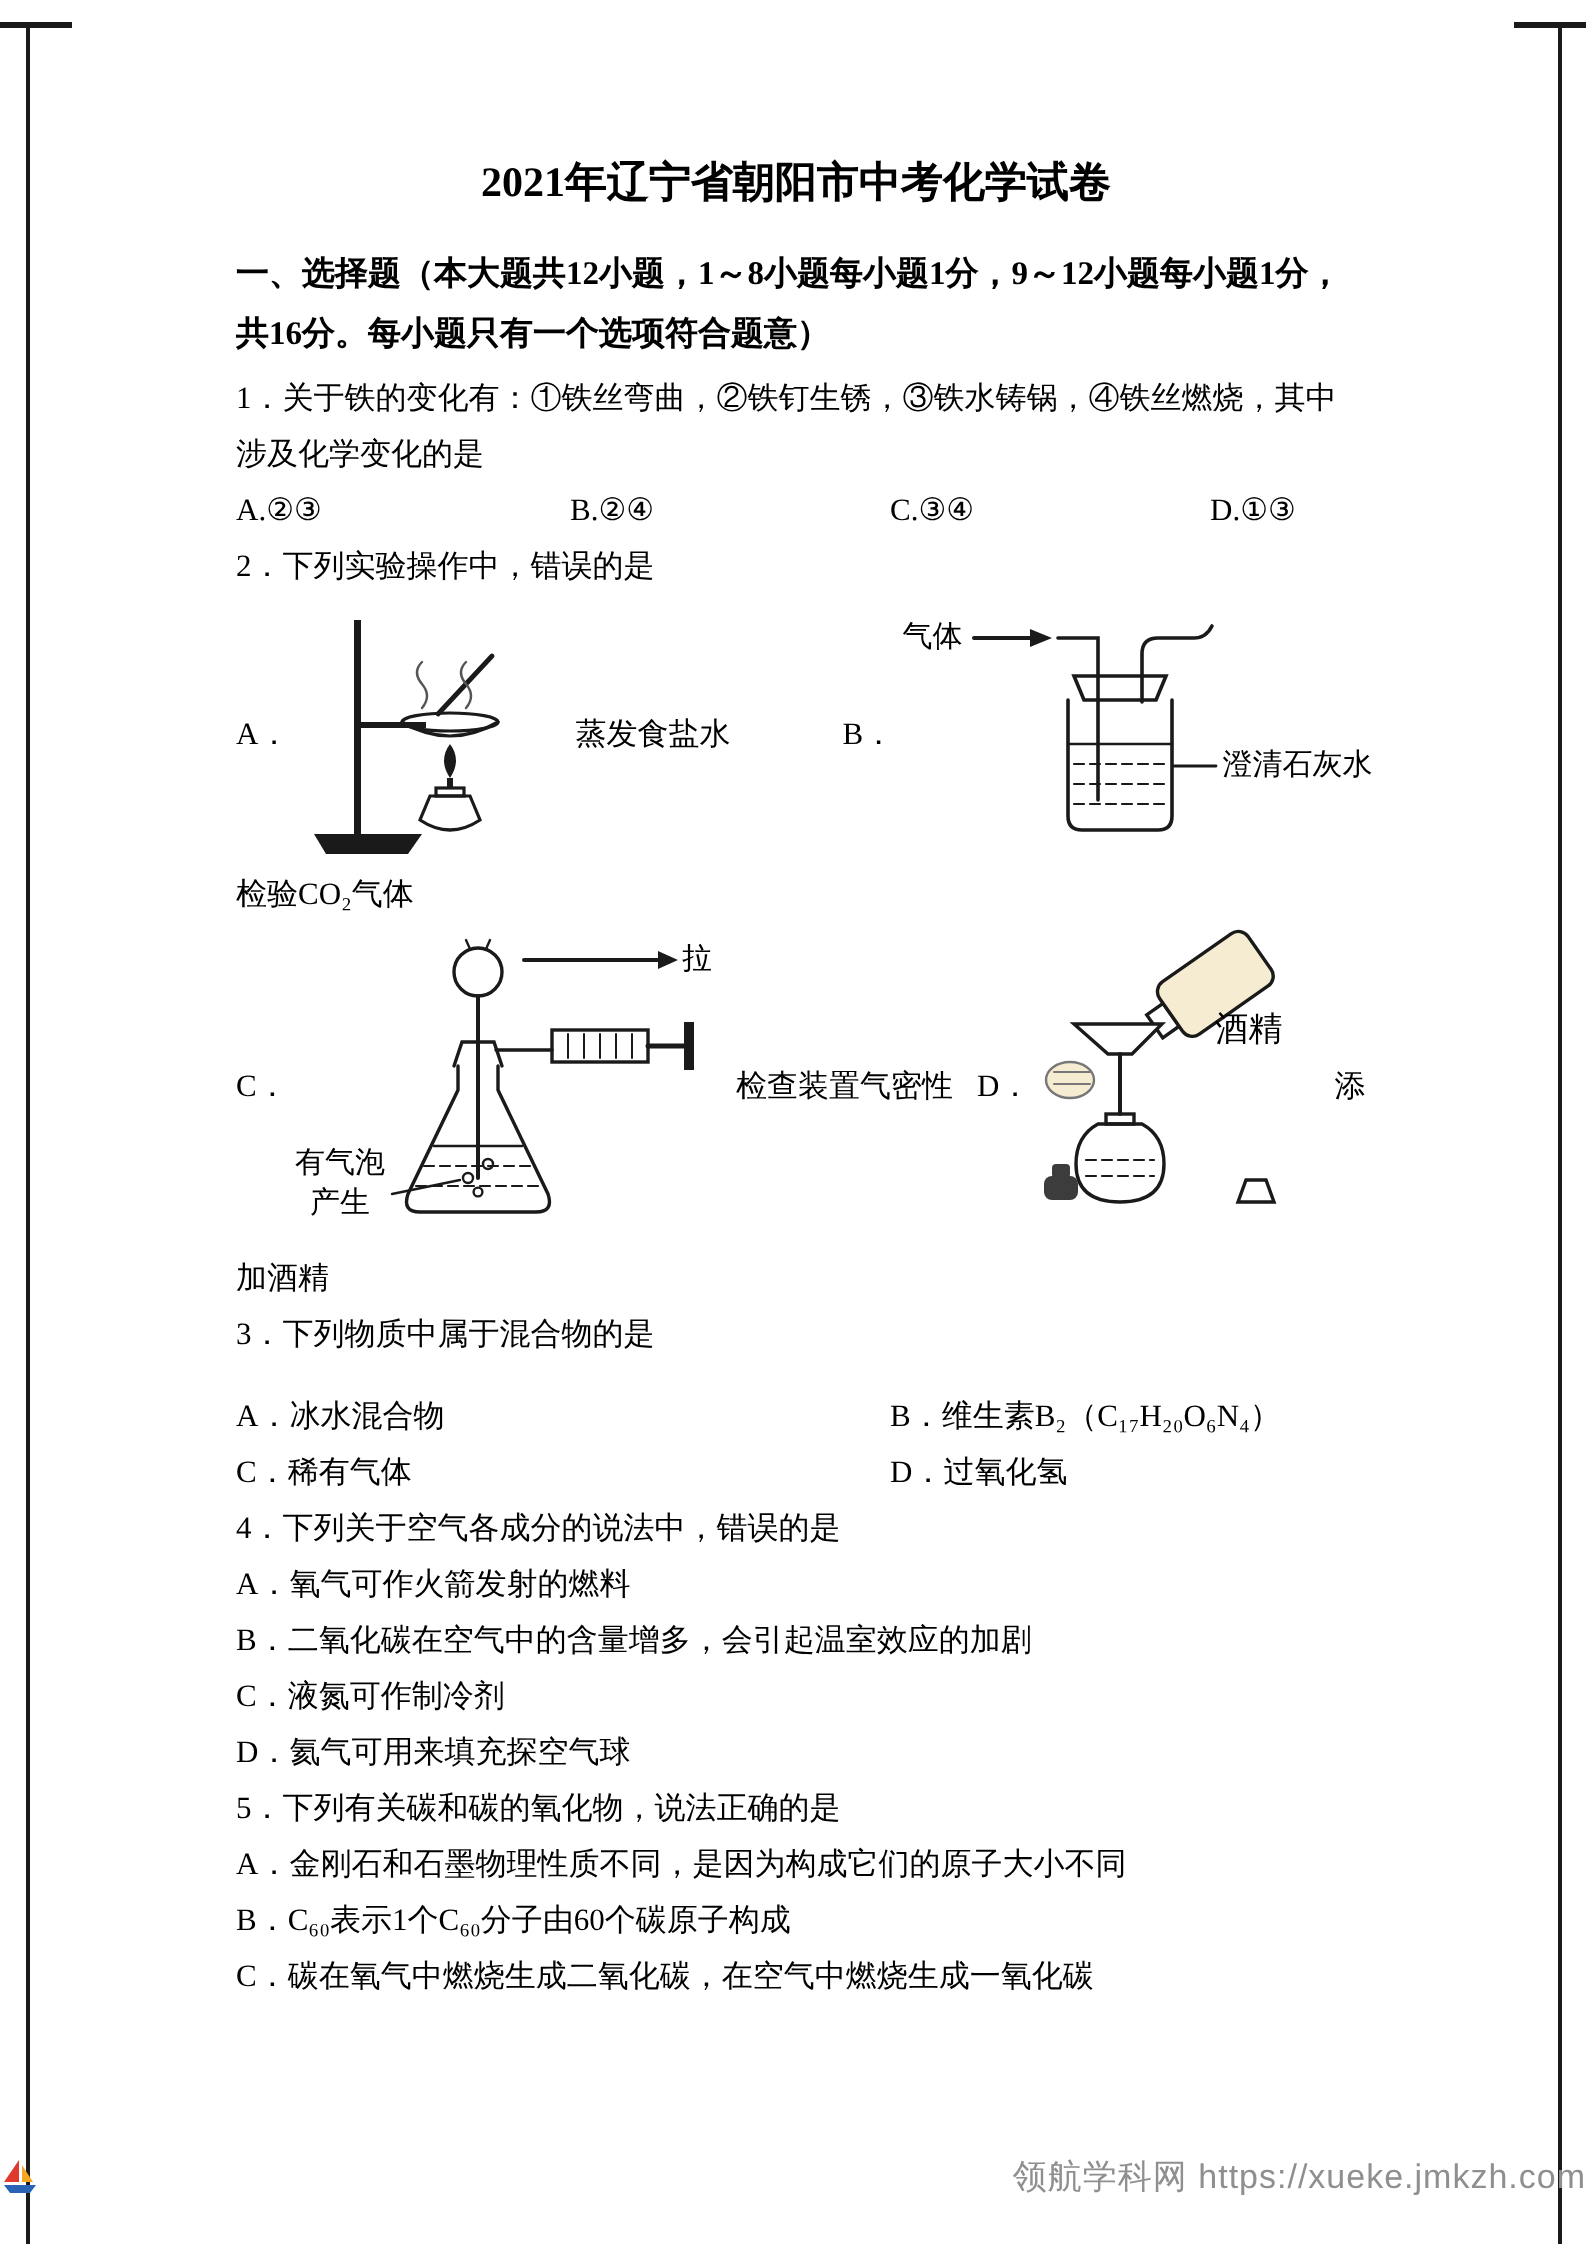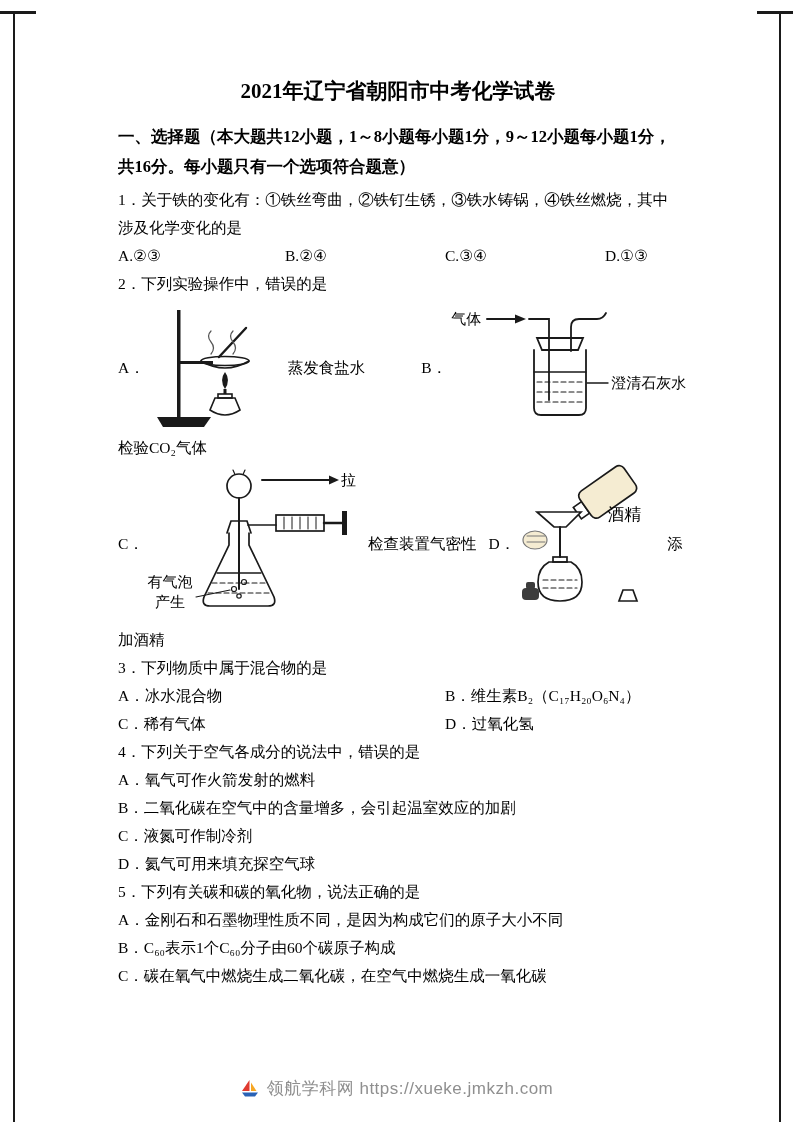--- a/index.html
+++ b/index.html
@@ -15,21 +15,21 @@
   .frame-right { right:12px; top:11px; bottom:0; width:2px; }
   .frame-tl    { left:0; top:11px; width:36px; height:3px; }
   .frame-tr    { right:0; top:11px; width:36px; height:3px; }
 
   .content { position:absolute; left:118px; top:76px; width:560px; font-size:15.5px; line-height:28px; }
   .title { text-align:center; font-size:21px; font-weight:bold; line-height:30px; margin-bottom:16px; }
   .section-heading { font-weight:bold; font-size:16.5px; line-height:30px; margin-bottom:4px; }
   .section-heading span { display:block; }
   .q-text { margin-top:0; }
   .q1-grid { display:grid; grid-template-columns:167px 160px 160px 1fr; }
-  .q3-grid { display:grid; grid-template-columns:327px 1fr; }
+  .q3-grid { display:grid; grid-template-columns:327px 1fr;margin-top:13px; }
   .opt-lines span { display:block; }
 
   .q2-row { display:flex; align-items:center; }
   .q2-row1 { margin-top:6px; margin-bottom:2px; }
   .q2-row2 { margin-top:2px; margin-bottom:2px; }
   .opt-label { flex:0 0 26px; }
   .diagram { position:relative; flex:0 0 auto; }
   .diagram svg { display:block; }
   .diagram-a { width:135px; height:128px; margin-left:2px; }
   .cap-a { margin-left:6px; white-space:nowrap; }
@@ -41,21 +41,21 @@
   .diagram-d { width:141px; height:160px; margin-left:6px; }
   .tian { margin-left:5px; }
 
   .lbl { position:absolute; font-size:15px; line-height:18px; white-space:nowrap; }
   .gas-lbl { left:0; top:2px; }
   .limewater-lbl { left:160px; top:66px; }
   .pull-lbl { left:197px; top:2px; }
   .bubbles-lbl { left:0; top:103px; width:52px; white-space:normal; line-height:20px;text-align:center; }
   .alcohol-lbl { left:66px; top:42px; font-size:17px;margin-left:20px; }
 
-  .footer { position:absolute; left:0; right:0; bottom:22px; display:flex; justify-content:center; align-items:center; gap:7px; }
+  .footer { position:absolute; left:0; right:0; bottom:22px; display:flex; justify-content:space-between; align-items:center; gap:7px; }
   .footer-link { color:#8f8f8f; font-size:17px; text-decoration:none; letter-spacing:0.5px;
                  font-family:"Liberation Sans","DejaVu Sans",sans-serif; }
   .logo { display:inline-flex; }
 </style>
 </head>
 <body>
 
 <div class="page">
   <div class="frame frame-left"></div>
   <div class="frame frame-right"></div>

